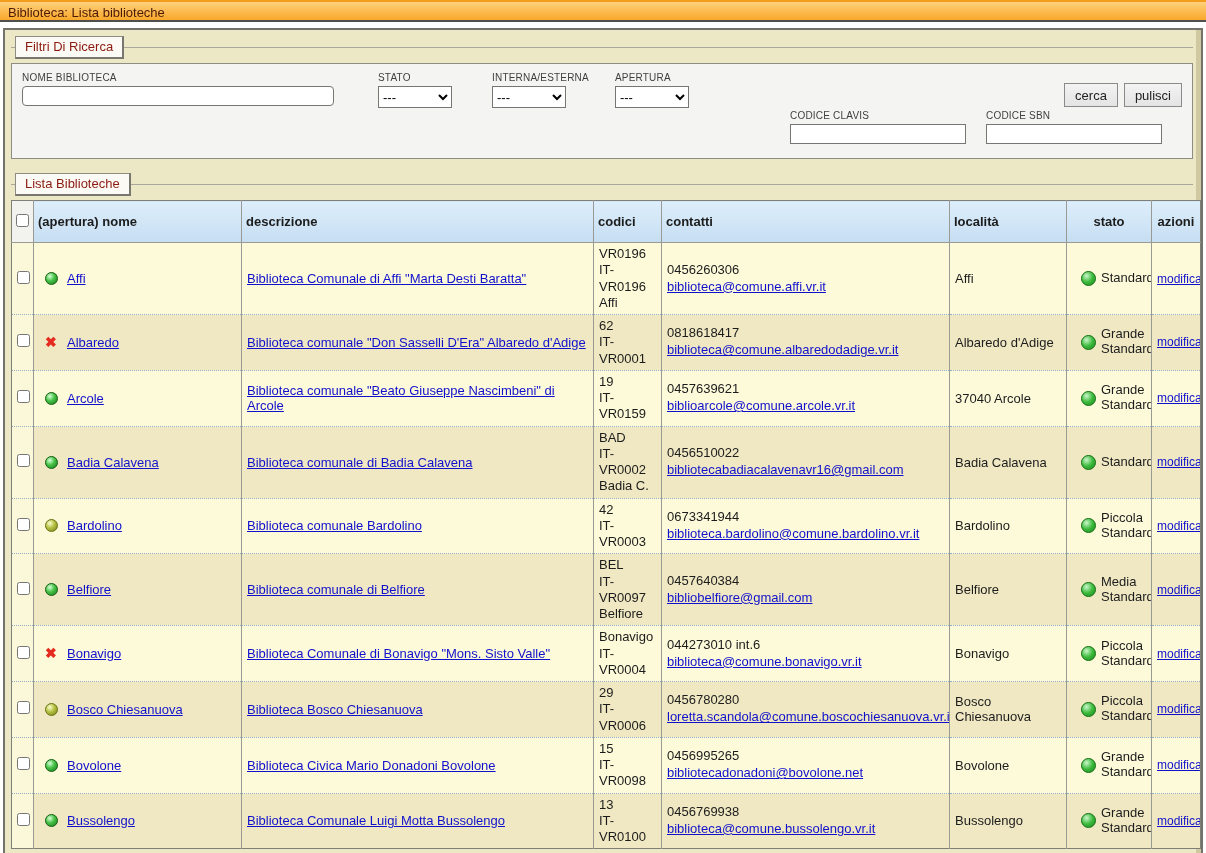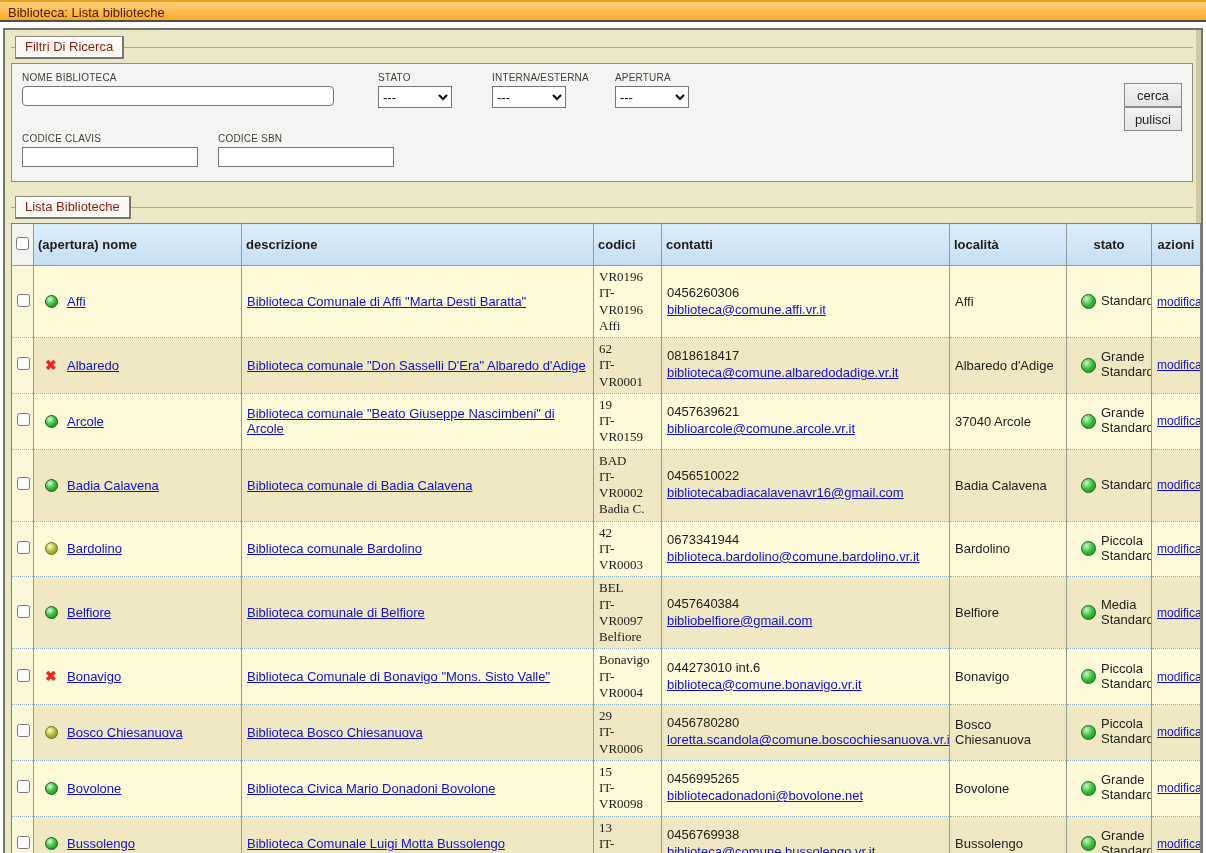--- a/index.html
+++ b/index.html
@@ -33,21 +33,21 @@
     font-size:13px; color:#8b1a10; white-space:nowrap;
   }
   .legendline { border-top:1px solid #a9a79a; margin-top:-12px; height:12px; }
 
   
   .filter-outer { margin-top:4px; }
   .filter-box {
     margin-top:4px; background:#f4f4f2; border:1px solid #8d8d85;
     padding:8px 10px 14px 10px;
   }
-  .f-row { display:flex; align-items:flex-start; }
+  .f-row { display:flex; align-items:flex-start;justify-content:flex-end; }
   .f-group { display:flex; flex-direction:column; }
   .f-label { font-size:10px; color:#3f3f3c; margin-bottom:3px; letter-spacing:.2px; white-space:nowrap; }
   input[type=text] {
     height:20px; border:1px solid #767672; background:#ffffff;
     font-family:"Liberation Sans",sans-serif; font-size:13px; padding:0 4px;
   }
   .nome-input {
     width:312px; height:20px; background:#cdccf6;
     border:2px solid #3d3d52; border-radius:4px;
   }
@@ -55,21 +55,21 @@
     height:22px; border:1px solid #767672; background:#ffffff;
     font-family:"Liberation Sans",sans-serif; font-size:13px;
   }
   .f-select { width:74px; }
   .btn {
     height:24px; padding:2px 10px; font-size:13px; color:#222;
     background:linear-gradient(180deg,#f3f3f3,#e4e4e4);
     border:1px solid #8a8a8a; cursor:pointer;
     font-family:"Liberation Sans",sans-serif;
   }
-  .search-btns { margin-left:auto; display:flex; padding-top:11px;flex-direction:column; }
+  .search-btns { margin-left:auto; display:flex; gap:6px; padding-top:11px; }
 
   
   .list-outer { margin-top:14px; }
   table.grid {
     margin-top:4px; border-collapse:collapse; table-layout:fixed; width:1189px;
     border:1px solid #7f7f7a; background:#fdfada; font-size:13px; color:#1c1c1c;
   }
   table.grid col.c-check { width:22px; }
   table.grid col.c-nome { width:208px; }
   table.grid col.c-desc { width:352px; }
@@ -99,21 +99,21 @@
   .orb {
     width:13px; height:13px; border-radius:50%; flex:0 0 13px;
     background:radial-gradient(circle at 35% 30%, #d9ffd9 0%, #44c144 45%, #1c7a1c 100%);
     border:1px solid #166016;
   }
   .orb.partial {
     background:radial-gradient(circle at 35% 30%, #fbffd2 0%, #b4c040 45%, #77821a 100%);
     border:1px solid #6a7414;
   }
   .xmark { color:#e52b20; font-weight:bold; font-size:14px; line-height:13px; flex:0 0 13px; }
-  .codici { white-space:pre-line; line-height:1.25;font-family:Liberation Serif, serif; }
+  .codici { white-space:pre-line; line-height:1.25; }
   .contatti { line-height:1.3; }
   .statocell { display:flex; align-items:center; gap:5px; justify-content:flex-start; padding-left:9px; }
   .orb-big {
     width:15px; height:15px; border-radius:50%; flex:0 0 15px;
     background:radial-gradient(circle at 35% 30%, #c9f6c9 0%, #3cba3c 50%, #1d8a1d 100%);
     border:1px solid #157015;
   }
   .stato-txt { line-height:1.15; }
   td.azioni { text-align:center; font-size:12px; }
   input[type=checkbox] { width:13px; height:13px; }

